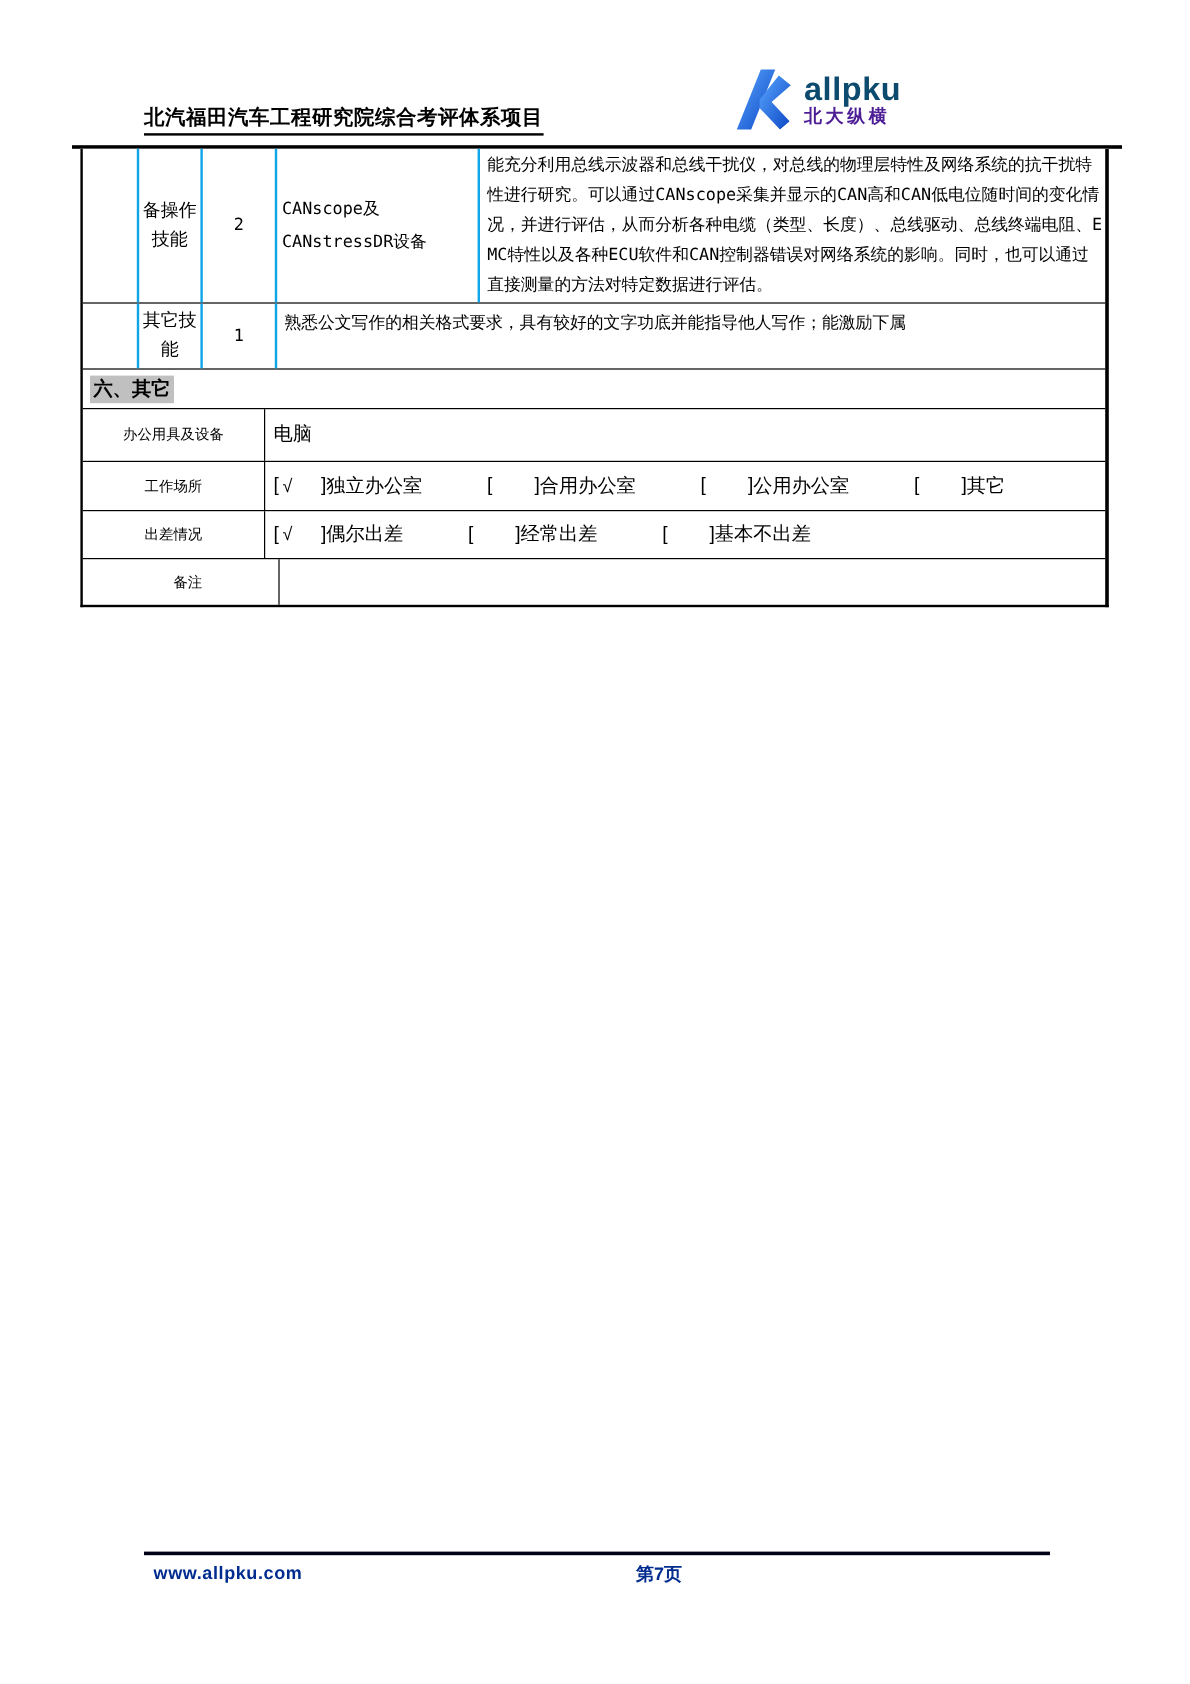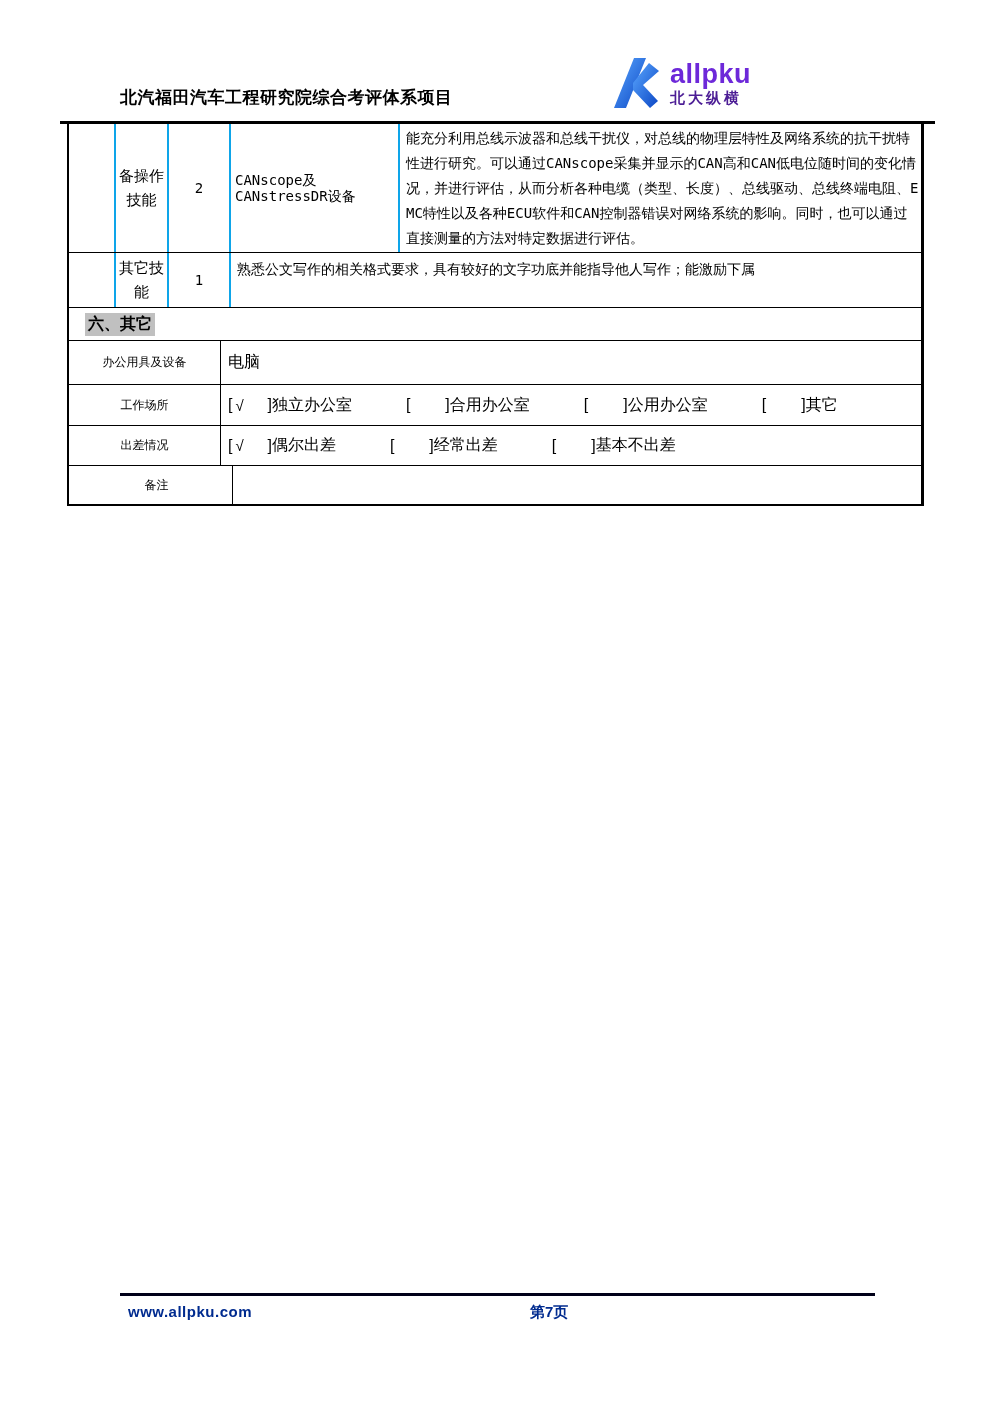--- a/index.html
+++ b/index.html
@@ -5,27 +5,27 @@
   html,body { margin:0; padding:0; background:#ffffff; }
   #doc {
     position:relative; width:992px; height:1403px; background:#ffffff;
     font-family:"Liberation Sans", sans-serif; color:#000; overflow:hidden;
   }
 
   
   .doc-title {
     position:absolute; left:120px; top:86px;
     font-size:17px; font-weight:bold; letter-spacing:0.5px;
-    border-bottom:2px solid #000; padding-bottom:13px;
+    border-bottom:2px solid #000; padding-bottom:2px;
   }
   .logo {
     position:absolute; left:612px; top:56px; display:flex; align-items:center;
   }
   .logo-text { margin-left:6px; line-height:1; }
-  .logo-en { font-size:27px; font-weight:bold; color:#6d28d9; letter-spacing:0.5px; }
+  .logo-en { font-size:27px; font-weight:bold; color:#0c4a6e; letter-spacing:0.5px; }
   .logo-cn { font-size:15px; font-weight:bold; color:#4c1d95; letter-spacing:3px; margin-top:2px; }
   .header-rule {
     position:absolute; left:60px; top:121px; width:875px; height:3px; background:#000;
   }
 
   
   .main-table {
     position:absolute; left:67px; top:124px; width:857px;
     border-left:2px solid #000; border-right:3px solid #000; border-bottom:2px solid #000;
     box-sizing:border-box; background:#fff;
@@ -33,33 +33,33 @@
   .t1-row { display:flex; }
   .t1-row + .t1-row { border-top:1px solid #000; }
   .t1-row > div { box-sizing:border-box; }
   .t1-row > div + div { border-left:2px solid #0ea5e9; }
   .c-empty { width:45px; }
   .c-cat  { width:53px; display:flex; align-items:center; justify-content:center;
             text-align:center; font-size:15px; line-height:24px; }
   .c-num  { width:62px; display:flex; align-items:center; justify-content:center;
             font-size:14px; font-family:"DejaVu Sans Mono", monospace; }
   .c-name { width:169px; display:flex; align-items:center; padding:2px 0 2px 4px;
-            font-size:14px; line-height:16px;
+            font-size:14px; line-height:28px;
             font-family:"DejaVu Sans Mono", monospace; overflow:visible; }
   .c-name span { width:176px; }
   .c-desc { flex:1; padding:2px 0 0 6px; font-size:14px; line-height:25px;
             font-family:"DejaVu Sans Mono", monospace; overflow:visible;
             white-space:normal; word-break:break-all; }
   .row-tall  { height:128px; }
   .row-short { height:54px; }
 
   
   .section-row {
     border-top:1px solid #000; height:32px;
-    display:flex; align-items:center; padding-left:16px;
+    display:flex; align-items:center; padding-left:6px;
   }
   .section-row b {
     font-size:16px; font-weight:bold; background:#c0c0c0; padding:1px 3px;
   }
 
   
   .o-row { display:flex; border-top:1px solid #000; }
   .o-row > div { box-sizing:border-box; }
   .o-label { width:151px; display:flex; align-items:center; justify-content:center;
              font-size:12px; }

